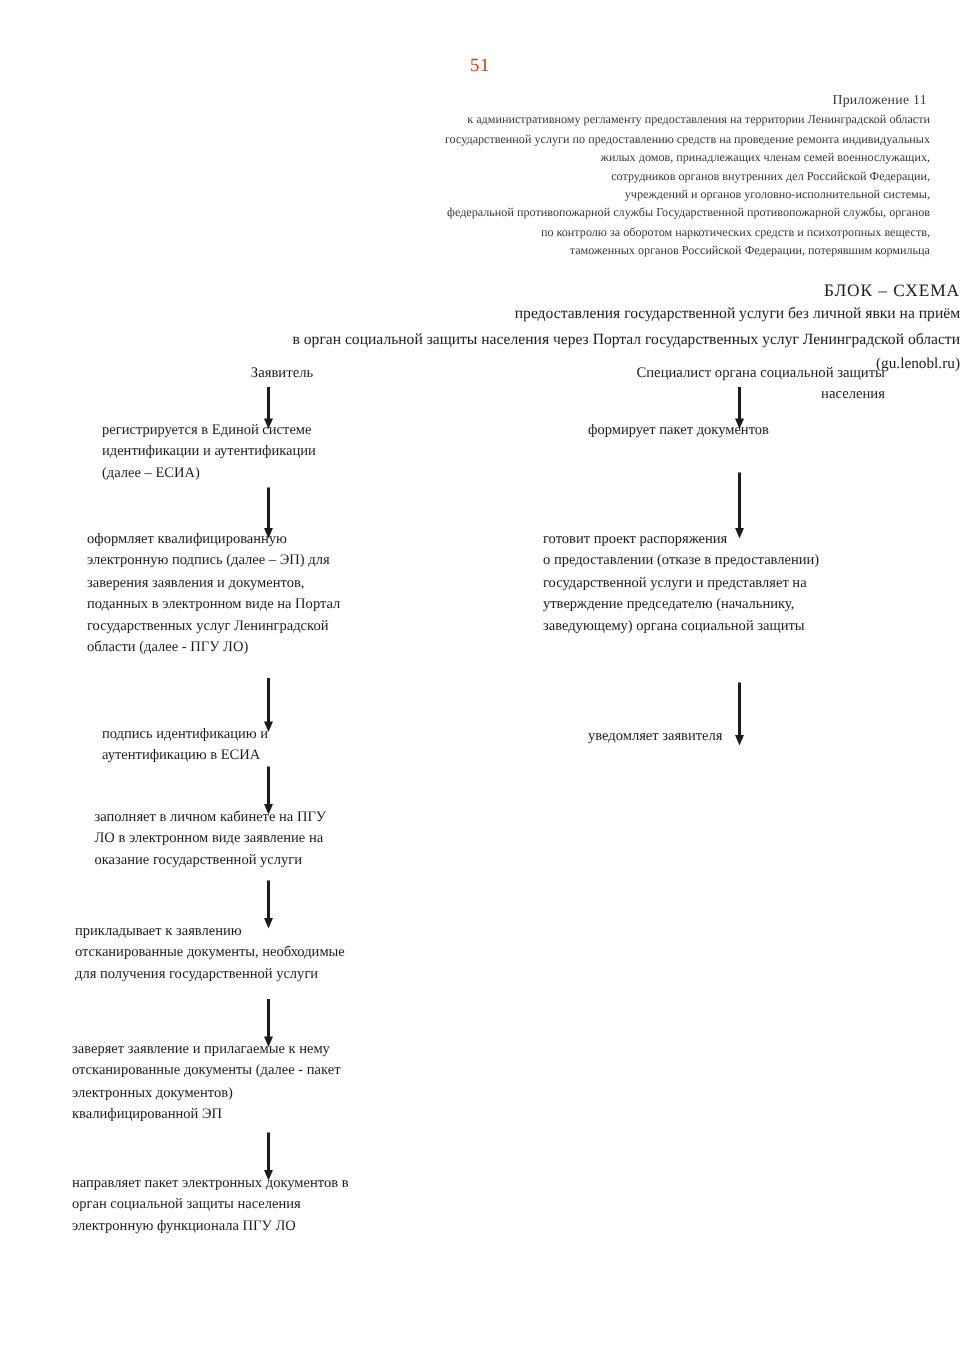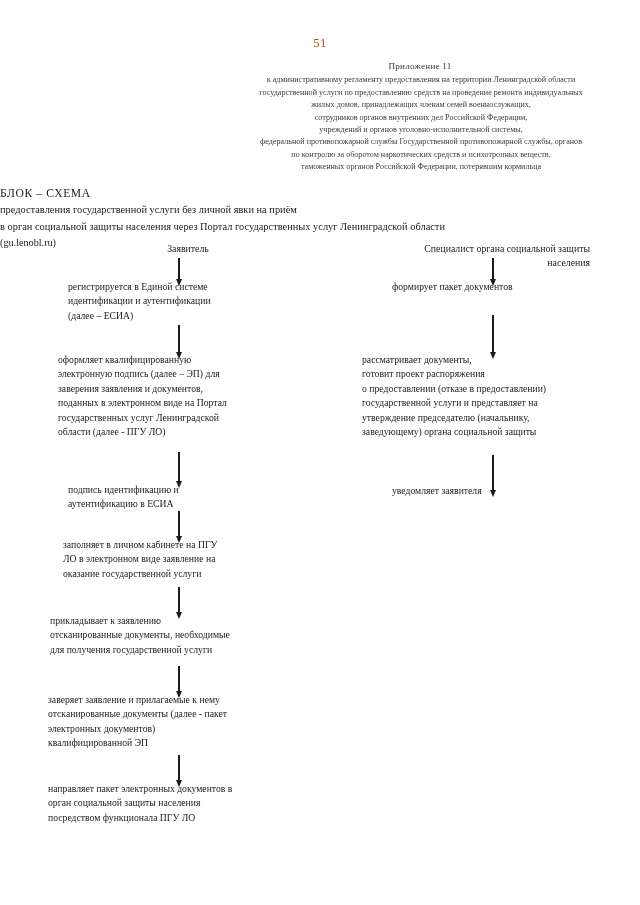--- a/index.html
+++ b/index.html
@@ -31,23 +31,23 @@
     text-align: center;
     font-size: 12.5px;
     letter-spacing: .4px;
     color: #c2410c;
   }
 
   
   .appendix {
     position: absolute;
     top: 60px;
-    left: 206px;
+    left: 190px;
     width: 430px;
-    text-align: center;
+    text-align: right;
     font-size: 8.1px;
     line-height: 12.4px;
     color: #3a3a3a;
   }
   .appendix .app-title {
     font-size: 9.2px;
     letter-spacing: .2px;
     padding-right: 2px;
     display: block;
     margin-bottom: 2px;
@@ -55,21 +55,21 @@
   .appendix .app-line {
     display: block;
   }
 
   
   .scheme-title {
     position: absolute;
     top: 186px;
     left: 0;
     width: 640px;
-    text-align: left;
+    text-align: right;
   }
   .scheme-title .st-main {
     display: block;
     font-size: 11.6px;
     letter-spacing: .6px;
     line-height: 16px;
     color: #1c1c1c;
   }
   .scheme-title .st-sub {
     display: block;
@@ -204,29 +204,28 @@
   <div class="node" style="top:693px; left:48px; width:260px;">
     <span>заверяет заявление и прилагаемые к нему</span>
     <span>отсканированные документы (далее - пакет</span>
     <span>электронных документов)</span>
     <span>квалифицированной ЭП</span>
   </div>
 
   <div class="node" style="top:782px; left:48px; width:260px;">
     <span>направляет пакет электронных документов в</span>
     <span>орган социальной защиты населения</span>
-    <span>посредством функционала ПГУ ЛО</span>
+    <span>электронную функционала ПГУ ЛО</span>
   </div>
 
   <div class="node" style="top:280px; left:392px; width:200px;">
     <span>формирует пакет документов</span>
   </div>
 
   <div class="node" style="top:353px; left:362px; width:260px;">
-    <span>рассматривает документы,</span>
     <span>готовит проект распоряжения</span>
     <span>о предоставлении (отказе в предоставлении)</span>
     <span>государственной услуги и представляет на</span>
     <span>утверждение председателю (начальнику,</span>
     <span>заведующему) органа социальной защиты</span>
   </div>
 
   <div class="node" style="top:484px; left:392px; width:200px;">
     <span>уведомляет заявителя</span>
   </div>

